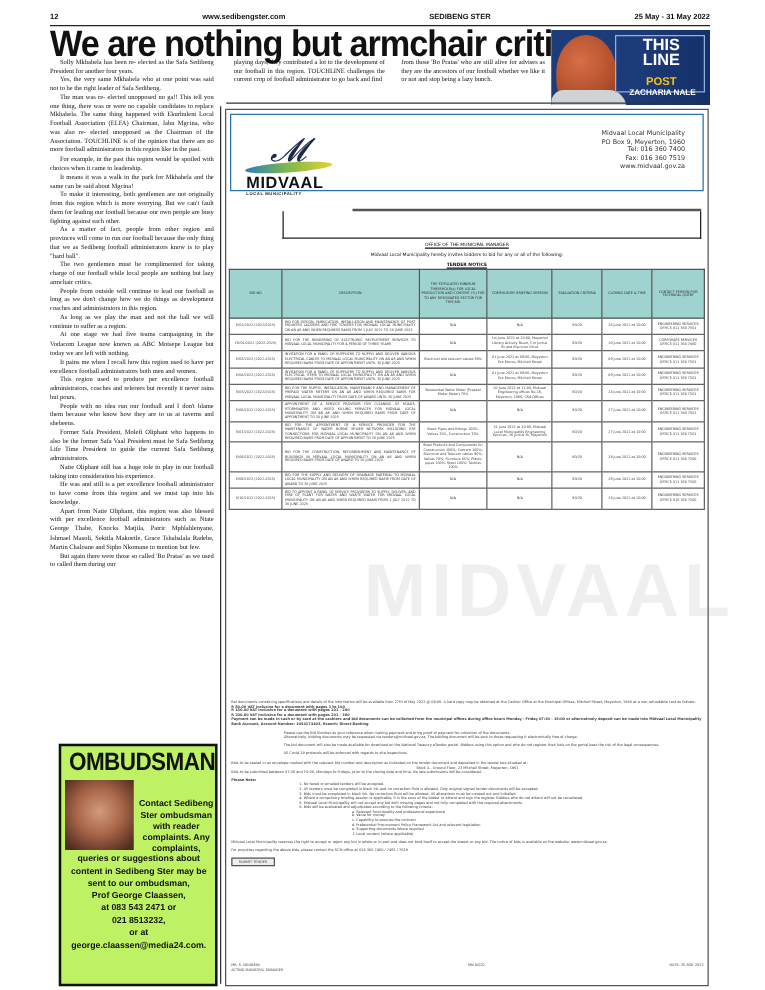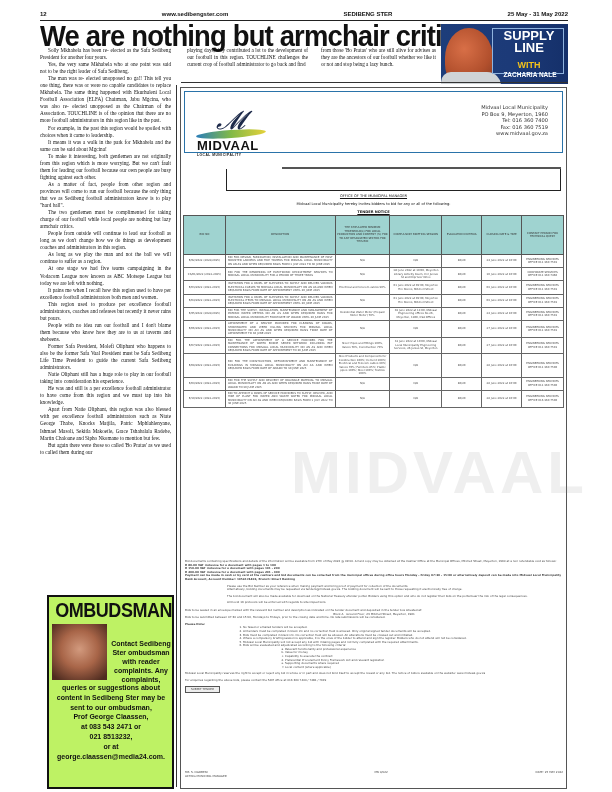--- a/index.html
+++ b/index.html
@@ -62,22 +62,22 @@
   <span>SEDIBENG STER</span>
   <span>25 May - 31 May 2022</span>
 </div>
 
 <div class="headline">We are nothing but armchair critics!</div>
 
 <div class="touchline">
   <div class="face"></div>
   <div class="shirt"></div>
   <div class="tl-box"></div>
-  <div class="t1"><span>SUPPLY</span><br><span>LINE</span></div>
-  <div class="t2">WITH</div>
+  <div class="t1"><span>THIS</span><br><span>LINE</span></div>
+  <div class="t2">POST</div>
   <div class="t3">ZACHARIA NALE</div>
 </div>
 
 <div class="col col1" id="col1">
     <p>Solly Mkhabela has been re- elected as the Safa Sedibeng President for another four years.</p>
     <p>Yes, the very same Mkhabela who at one point was said not to be the right leader of Safa Sedibeng.</p>
     <p>The man was re- elected unopposed no ga!! This tell you one thing, there was or were no capable candidates to replace Mkhabela. The same thing happened with Ekurhuleni Local Football Association (ELFA) Chairman, Jabu Mgcina, who was also re- elected unopposed as the Chairman of the Association. TOUCHLINE is of the opinion that there are no more football administrators in this region like in the past.</p>
     <p>For example, in the past this region would be spoiled with choices when it came to leadership.</p>
     <p>It means it was a walk in the park for Mkhabela and the same can be said about Mgcina!</p>
     <p>To make it interesting, both gentlemen are not originally from this region which is more worrying. But we can't fault them for leading our football because our own people are busy fighting against each other.</p>

